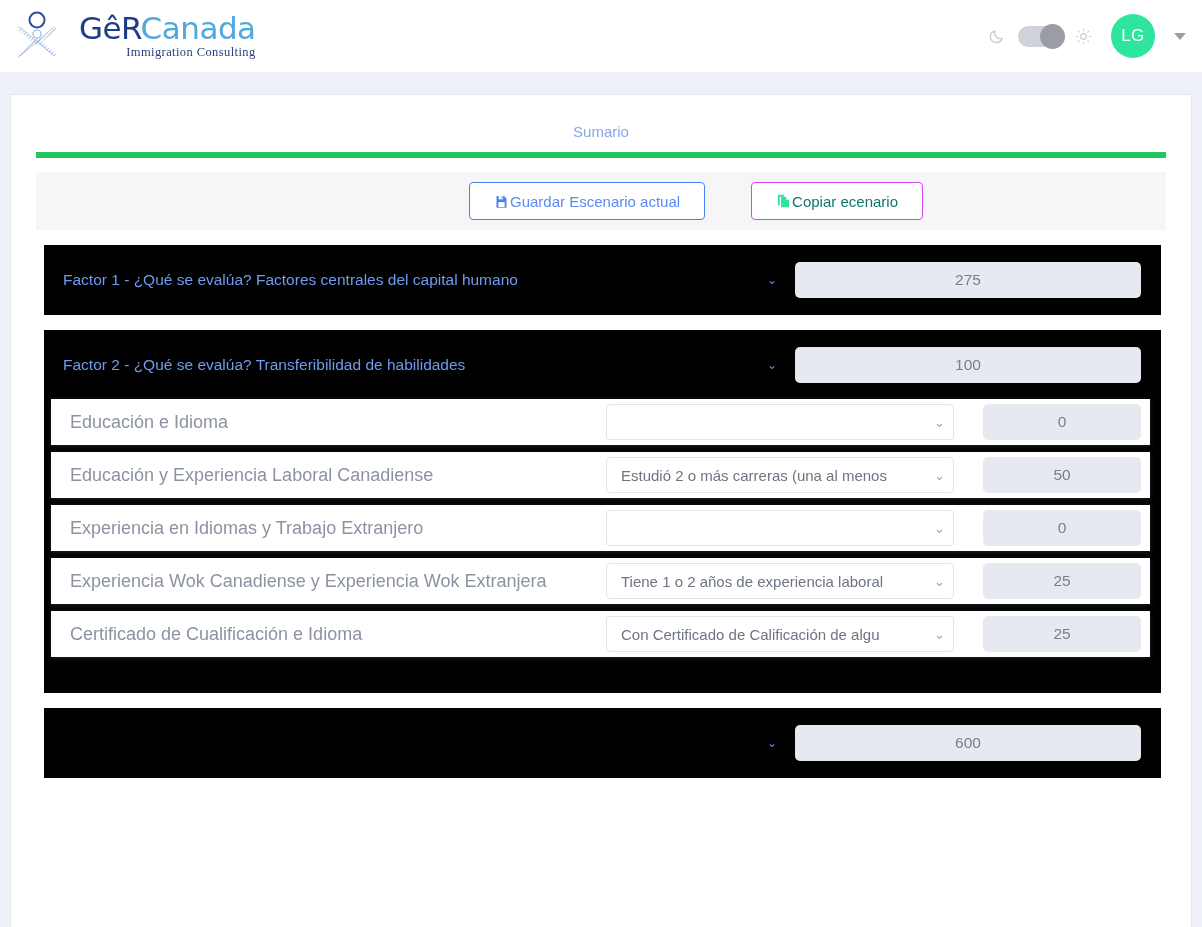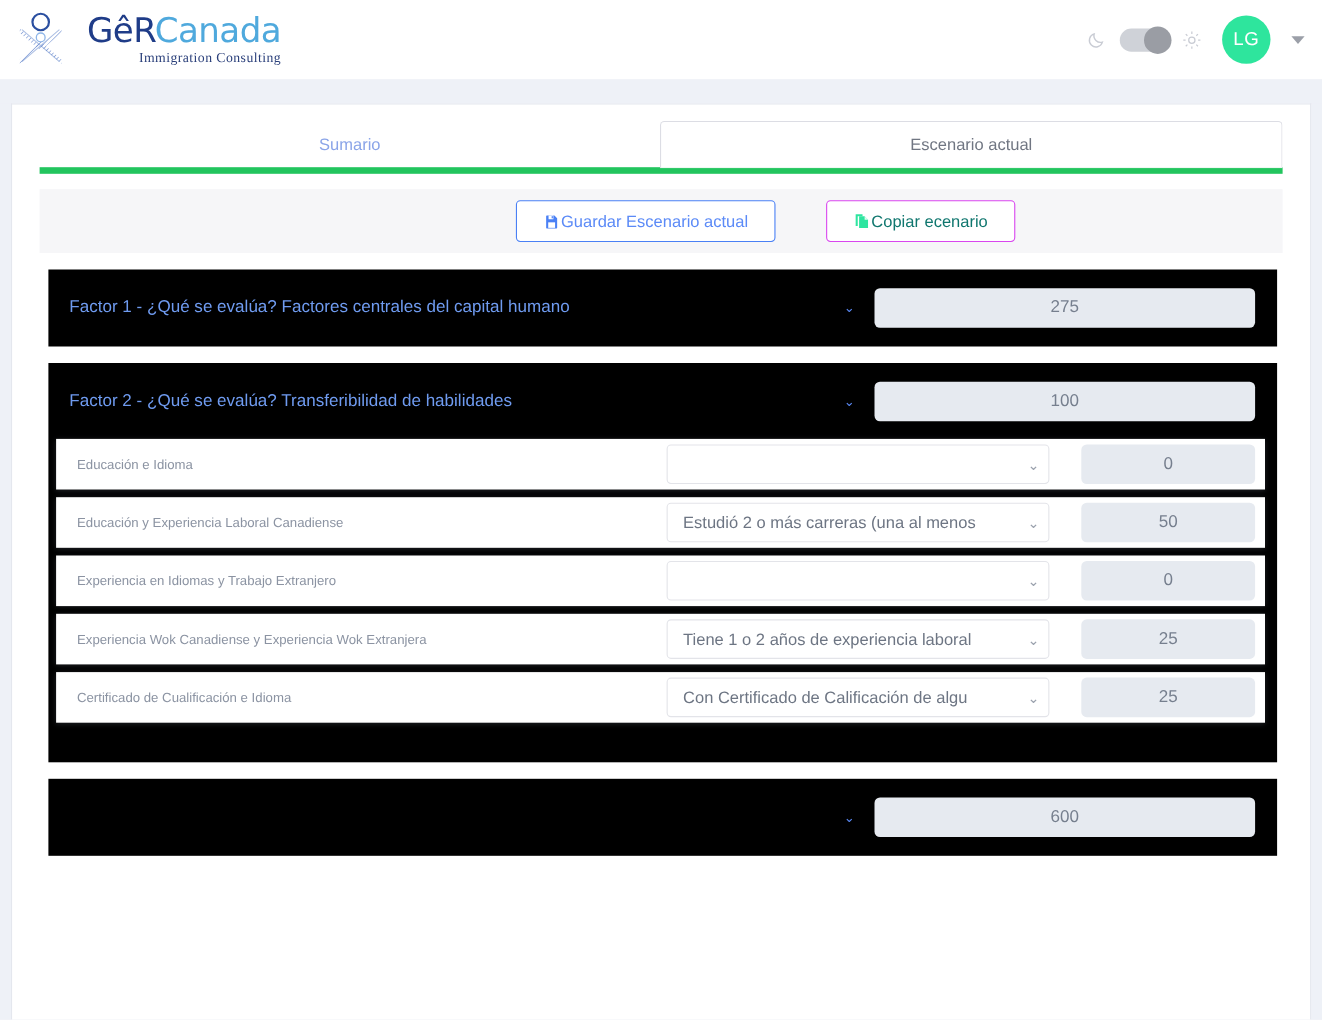--- a/index.html
+++ b/index.html
@@ -199,21 +199,21 @@
     margin: 7px 11px 7px 7px;
     background: #ffffff;
     box-shadow: 0 1px 5px rgba(140,148,170,0.22);
     height: 46px;
     display: flex;
     align-items: center;
     padding: 0 9px 0 19px;
   }
   .subrow-label {
     flex: 1;
-    font-size: 12px;
+    font-size: 18px;
     color: #8b93a2;
   }
   .select-box {
     width: 348px;
     height: 36px;
     background: #ffffff;
     border: 1px solid #e3e4e9;
     border-radius: 4px;
     display: flex;
     align-items: center;
@@ -285,21 +285,20 @@
     <div class="caret-down"></div>
   </div>
 </div>
 
 <div class="gap"></div>
 
 <div class="page-card">
 
   <div class="tabs">
     <div class="tab inactive">Sumario</div>
-    <div class="tab active">Escenario actual</div>
   </div>
 
   <div class="toolbar">
     <div class="btn btn-save">
       <svg width="15" height="15" viewBox="0 0 24 24" fill="#4a80f5">
         <path d="M4 3h12l4 4v14a1 1 0 0 1-1 1H5a1 1 0 0 1-1-1V4a1 1 0 0 1 1-1z"></path>
         <rect x="7.5" y="3" width="7" height="5.5" fill="#ffffff"></rect>
         <rect x="12" y="4" width="1.8" height="3.2" fill="#4a80f5"></rect>
         <rect x="7" y="13" width="10" height="8" fill="#ffffff"></rect>
       </svg>

